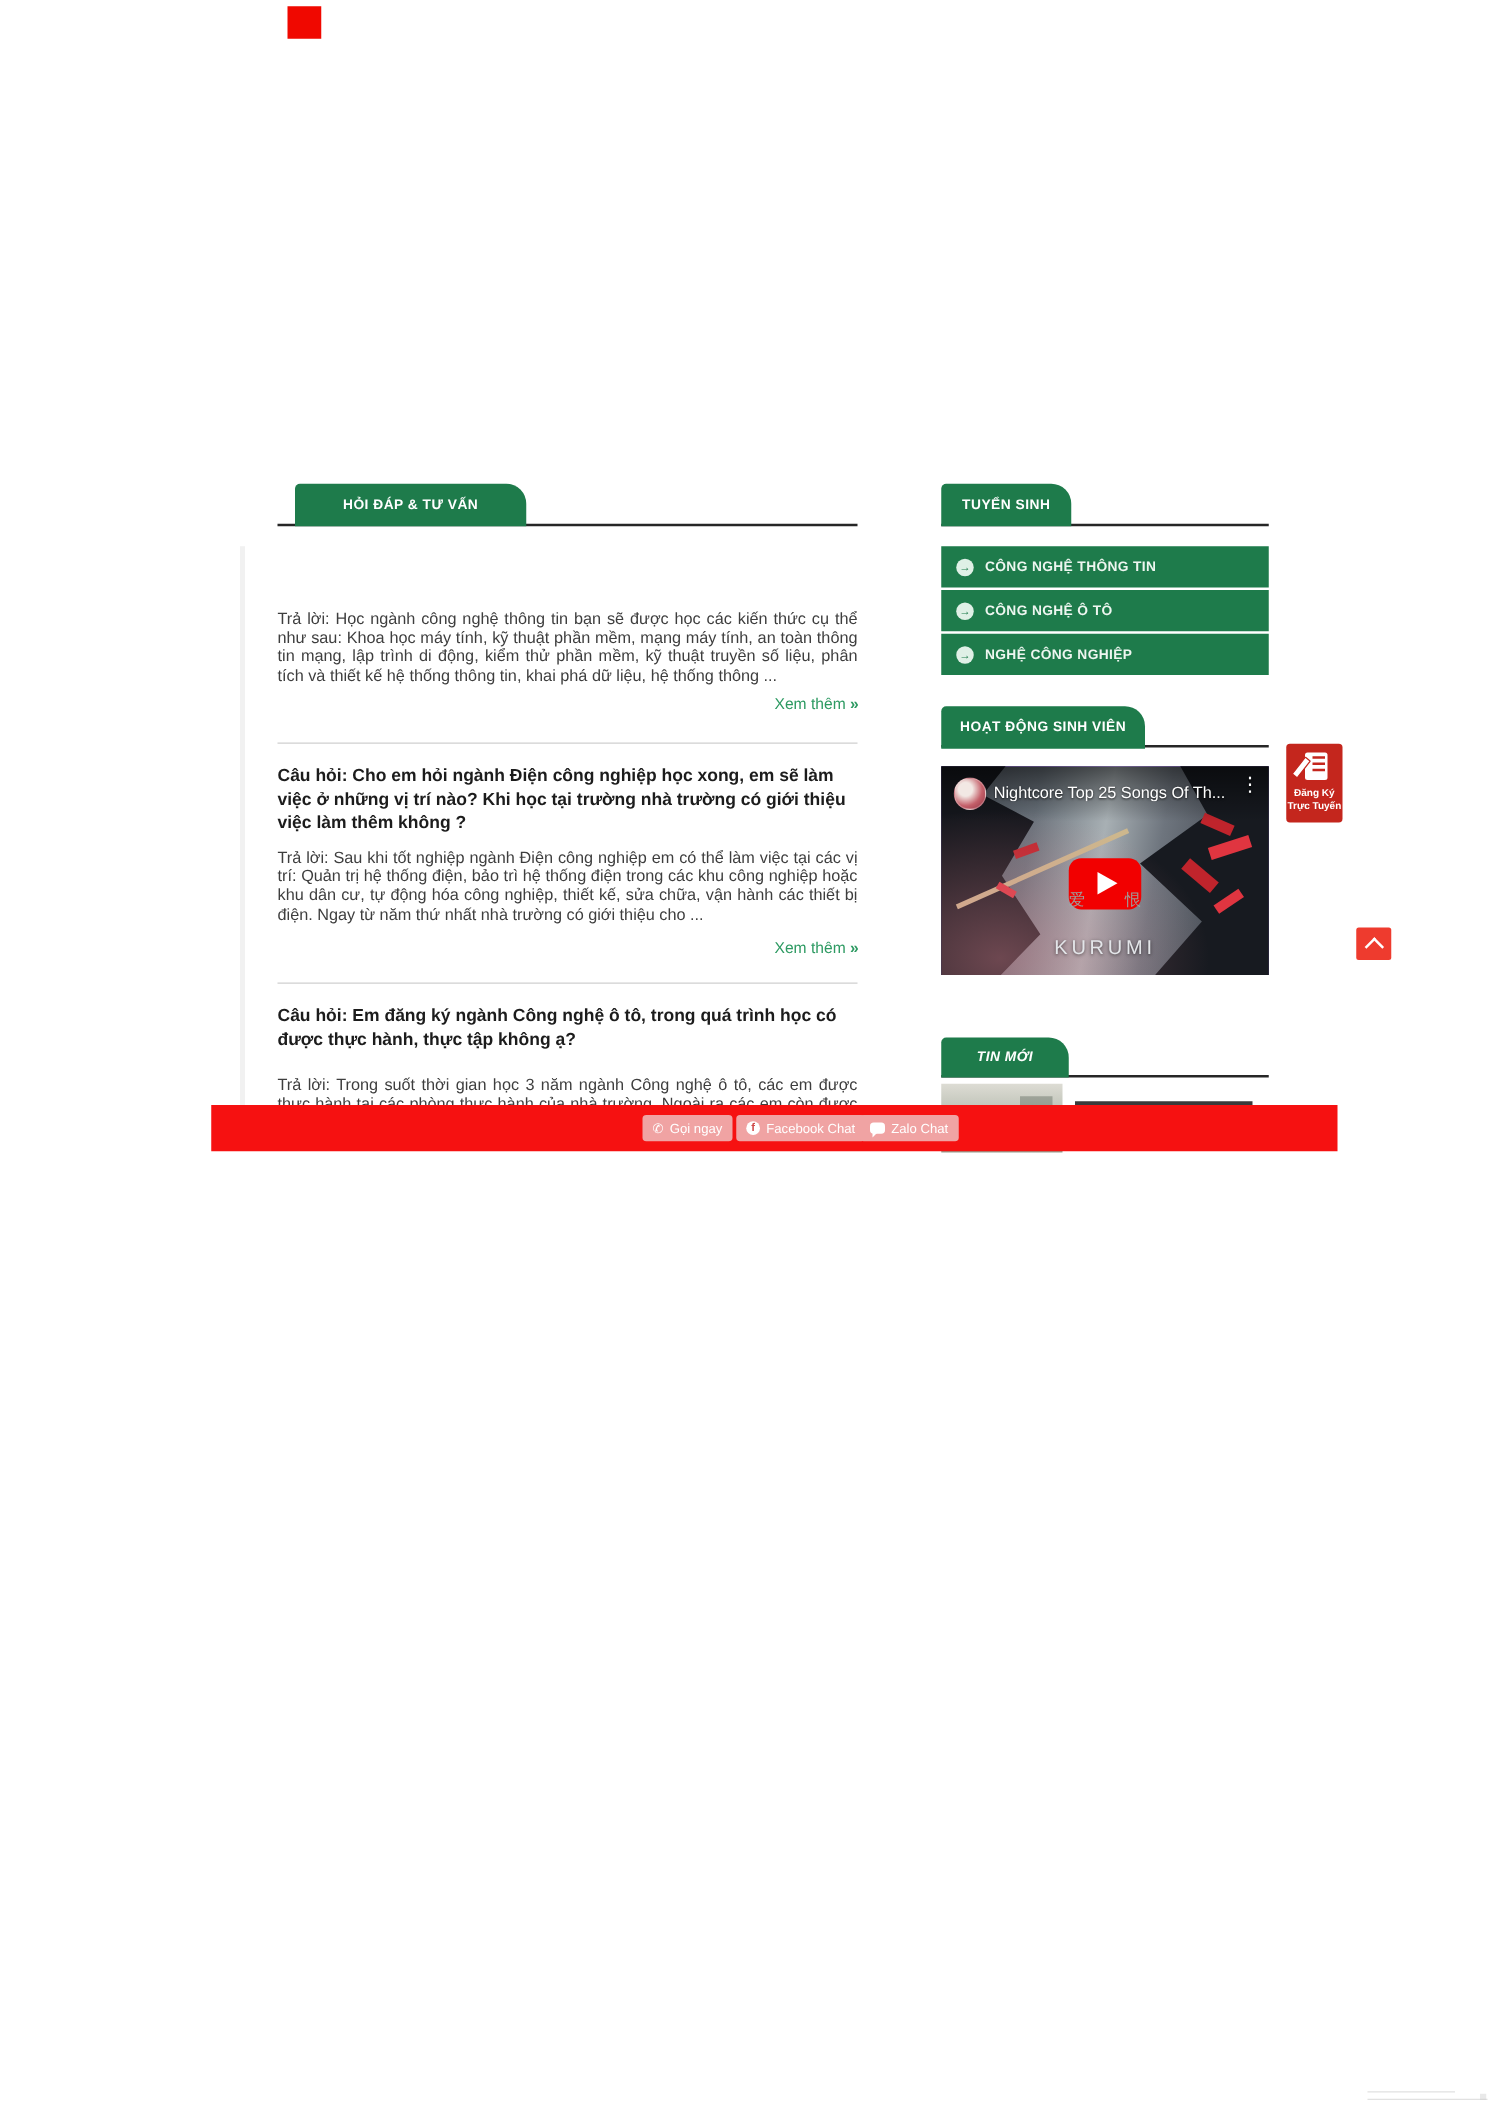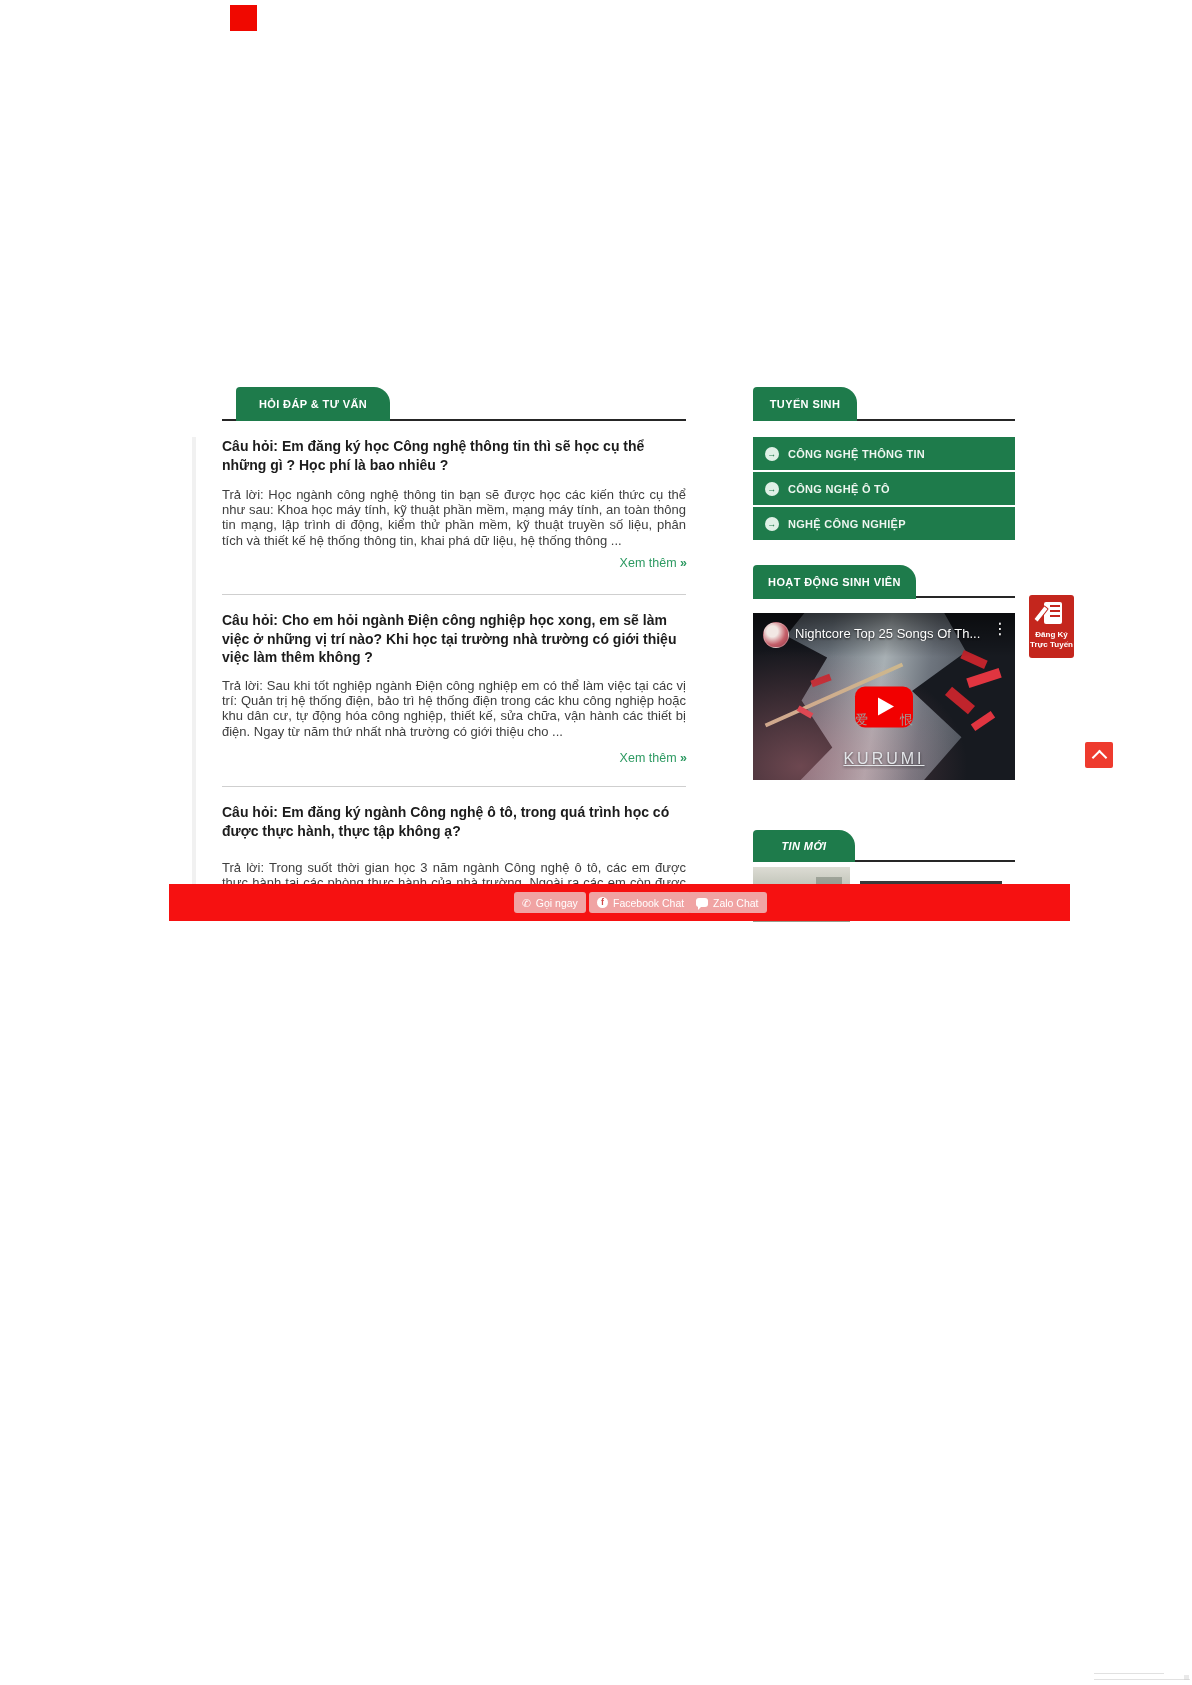--- a/index.html
+++ b/index.html
@@ -53,21 +53,21 @@
         white-space:nowrap;overflow:hidden;text-shadow:0 1px 2px rgba(0,0,0,.8);cursor:pointer;}
   .vmenu{position:absolute;right:7px;top:8px;color:#fff;font-size:16px;line-height:16px;
         text-shadow:0 1px 2px rgba(0,0,0,.8);cursor:pointer;}
   .vplay{position:absolute;left:50%;top:56%;transform:translate(-50%,-50%);width:58px;height:41px;
         background:#f20000;border-radius:10px;cursor:pointer;}
   .vplay::after{content:"";position:absolute;left:23px;top:11px;border-left:16px solid #fff;
         border-top:9.5px solid transparent;border-bottom:9.5px solid transparent;}
   .vcjk{position:absolute;left:0;right:0;top:98px;text-align:center;color:#93b2af;
         font-size:13px;letter-spacing:12px;text-indent:12px;opacity:.85;font-family:Liberation Mono, monospace;}
   .vname{position:absolute;left:0;right:0;bottom:12px;text-align:center;color:#e3e5e9;
-        font-size:16px;letter-spacing:3px;text-shadow:0 1px 3px rgba(0,0,0,.6);text-decoration:underline;}
+        font-size:16px;letter-spacing:3px;text-shadow:0 1px 3px rgba(0,0,0,.6);}
 
   
   .newsthumb{position:absolute;left:753px;top:867px;width:97px;height:55px;cursor:pointer;
         background:linear-gradient(180deg,#dddcd4 0%,#b9beb2 45%,#949c8c 100%);}
   .newsthumb .blob{position:absolute;left:12px;top:18px;width:40px;height:20px;border-radius:50%;
         background:rgba(255,255,255,.45);}
   .newsthumb .blob2{position:absolute;right:8px;top:10px;width:26px;height:30px;
         background:rgba(70,80,70,.35);}
   .newstitle{position:absolute;left:860px;top:868px;width:158px;margin:16px;font-size:15px;
         line-height:18px;font-weight:bold;color:#1d1d1d;cursor:pointer;}
@@ -106,26 +106,25 @@
   .artifact{position:absolute;background:#c9c9c9;opacity:.55;}
 </style>
 </head>
 <body>
 
 <div id="canvas">
 
   <div class="reddot"></div>
   <div class="leftedge"></div>
 
-  <div class="tab" style="left:236px;top:387px;width:154px;">
+  <div class="tab" style="left:236px;top:387px;width:185px;">
     <span>HỎI ĐÁP &amp; TƯ VẤN</span>
   </div>
   <div class="rule" style="left:222px;top:419px;width:464px;"></div>
 
-  <h3 class="q" style="top:437px;">Câu hỏi: Em đăng ký học Công nghệ thông tin thì sẽ học cụ thể những gì ? Học phí là bao nhiêu ?</h3>
   <p class="a" style="top:487px;">Trả lời: Học ngành công nghệ thông tin bạn sẽ được học các kiến thức cụ thể như sau: Khoa học máy tính, kỹ thuật phần mềm, mạng máy tính, an toàn thông tin mạng, lập trình di động, kiểm thử phần mềm, kỹ thuật truyền số liệu, phân tích và thiết kế hệ thống thông tin, khai phá dữ liệu, hệ thống thông ...</p>
   <div class="more" style="top:556px;">
     <span>Xem thêm</span>
     <span class="arr">»</span>
   </div>
   <div class="divider" style="top:594px;"></div>
 
   <h3 class="q" style="top:611px;">Câu hỏi: Cho em hỏi ngành Điện công nghiệp học xong, em sẽ làm việc ở những vị trí nào? Khi học tại trường nhà trường có giới thiệu việc làm thêm không ?</h3>
   <p class="a" style="top:678px;">Trả lời: Sau khi tốt nghiệp ngành Điện công nghiệp em có thể làm việc tại các vị trí: Quản trị hệ thống điện, bảo trì hệ thống điện trong các khu công nghiệp hoặc khu dân cư, tự động hóa công nghiệp, thiết kế, sửa chữa, vận hành các thiết bị điện. Ngay từ năm thứ nhất nhà trường có giới thiệu cho ...</p>
   <div class="more" style="top:751px;">

